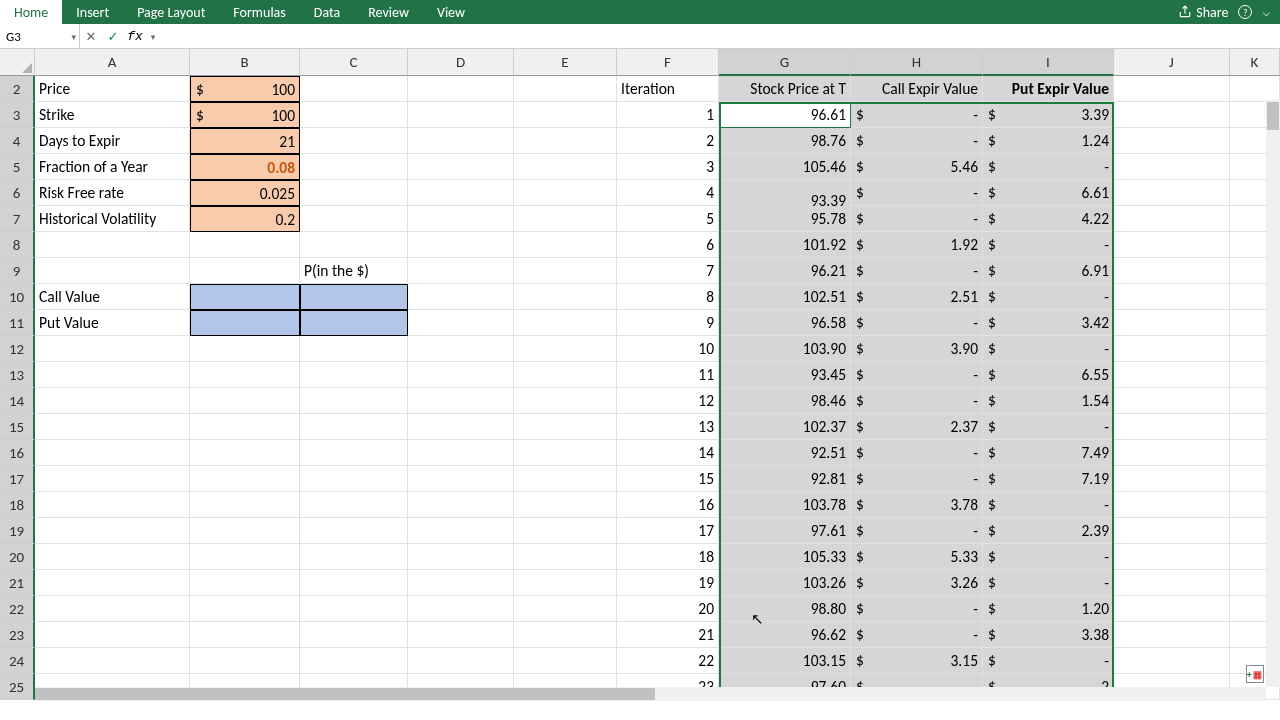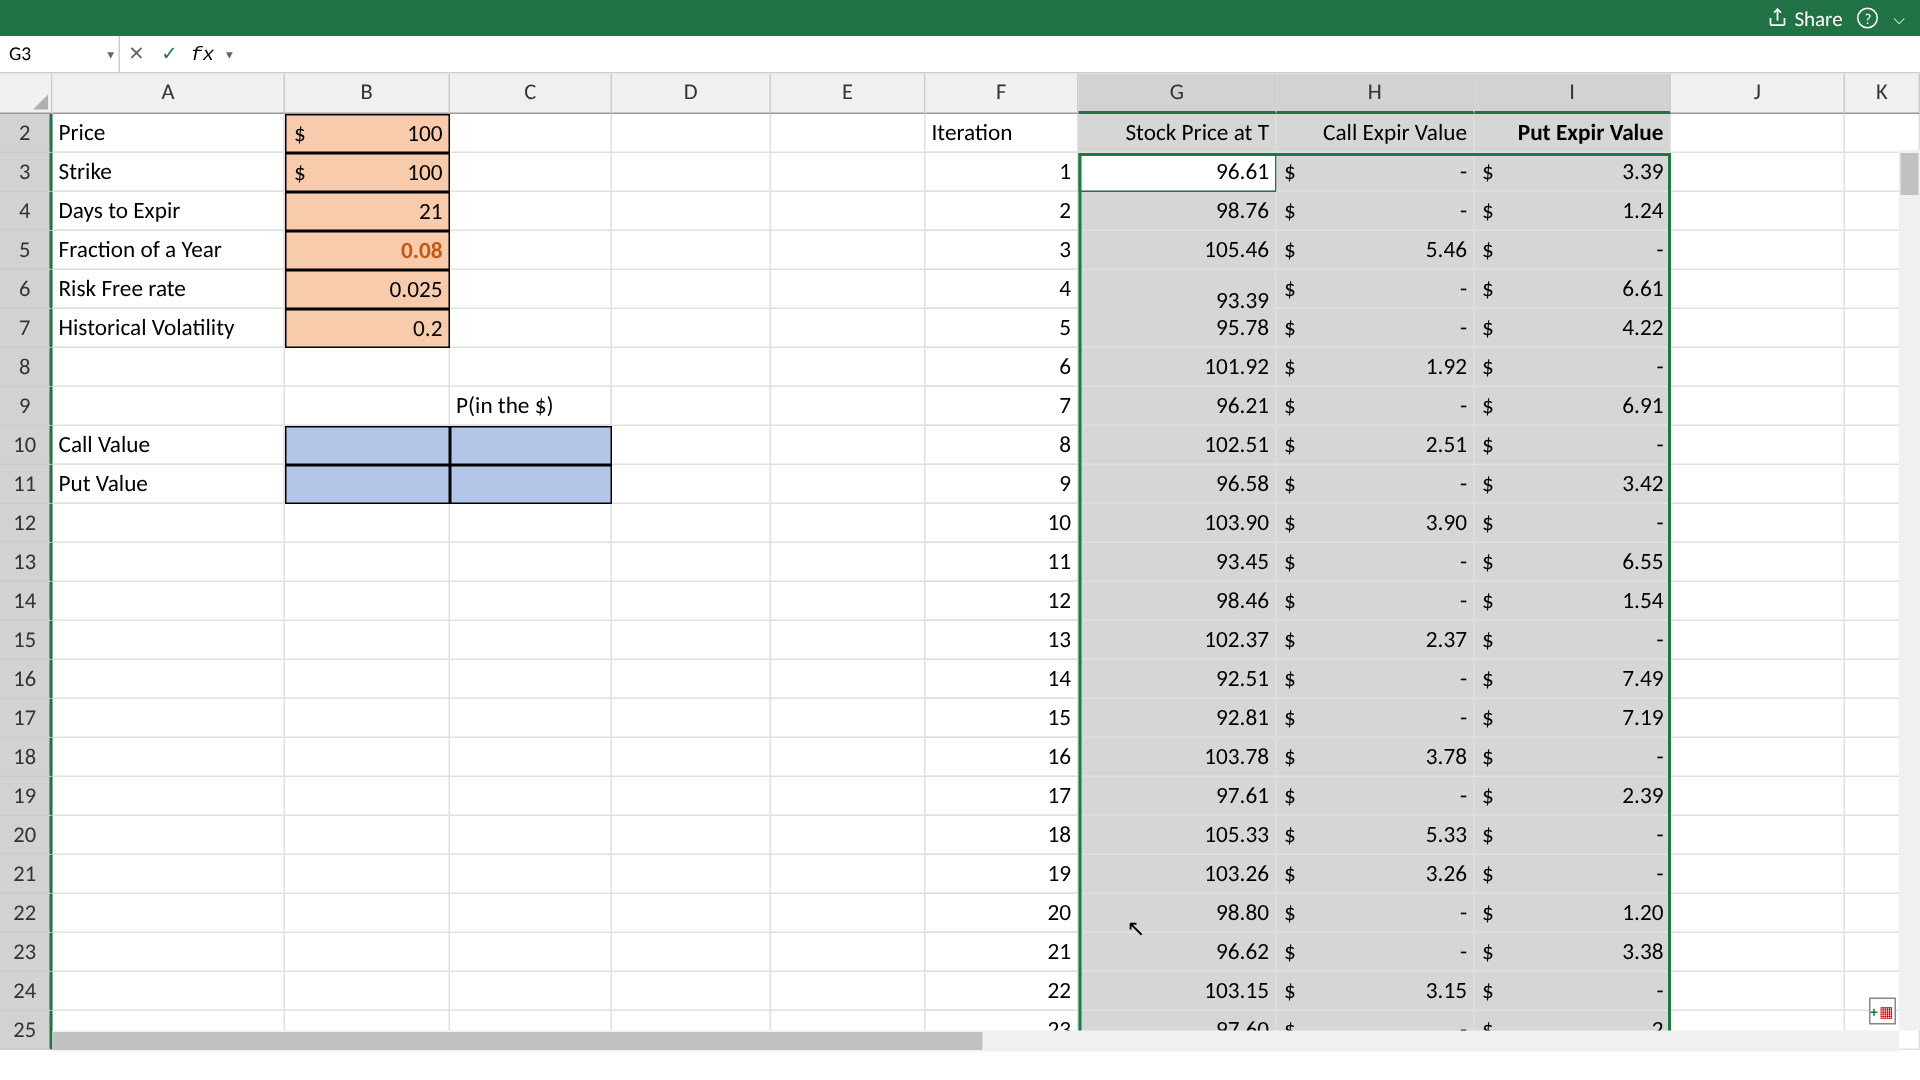--- a/index.html
+++ b/index.html
@@ -54,20 +54,29 @@
   .hscroll { position:absolute; left:35px; right:14px; bottom:4px; height:14px; background:#f0f0f0;}
   .hthumb { position:absolute; top:1px; height:12px; background:#c1c1c1;}
 
   .autofill-badge { position:absolute; width:18px; height:18px; border:1px solid #888; background:#fff; display:flex; align-items:center; justify-content:center; font-size:10px;}
   .autofill-badge .plus{ color:#217346; font-weight:bold; position:relative; left:-1px;}
 </style>
 </head>
 <body>
 
 <div class="ribbon">
+  <div class="ribbon-left" id="ribbon-tabs">
+      <div class="ribbon-tab active">Home</div>
+      <div class="ribbon-tab">Insert</div>
+      <div class="ribbon-tab">Page Layout</div>
+      <div class="ribbon-tab">Formulas</div>
+      <div class="ribbon-tab">Data</div>
+      <div class="ribbon-tab">Review</div>
+      <div class="ribbon-tab">View</div>
+    </div>
   <div class="ribbon-right">
     <div class="share-btn">
       <svg class="share-icon" viewBox="0 0 24 24" fill="none" stroke="#fff" stroke-width="2">
           <path d="M4 12v7a1 1 0 001 1h14a1 1 0 001-1v-7"></path>
           <path d="M16 6l-4-4-4 4"></path>
           <path d="M12 2v13"></path>
         </svg>
       <span>Share</span>
     </div>
     <span style="border:1.5px solid #fff;border-radius:50%;width:14px;height:14px;display:flex;align-items:center;justify-content:center;font-size:10px;">?</span>

